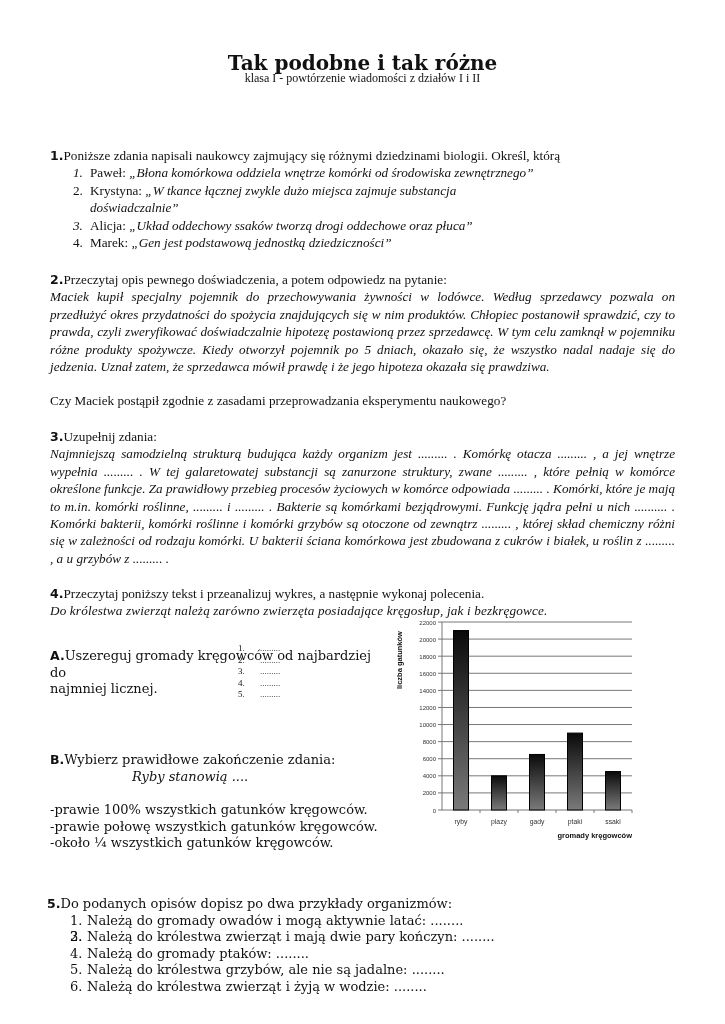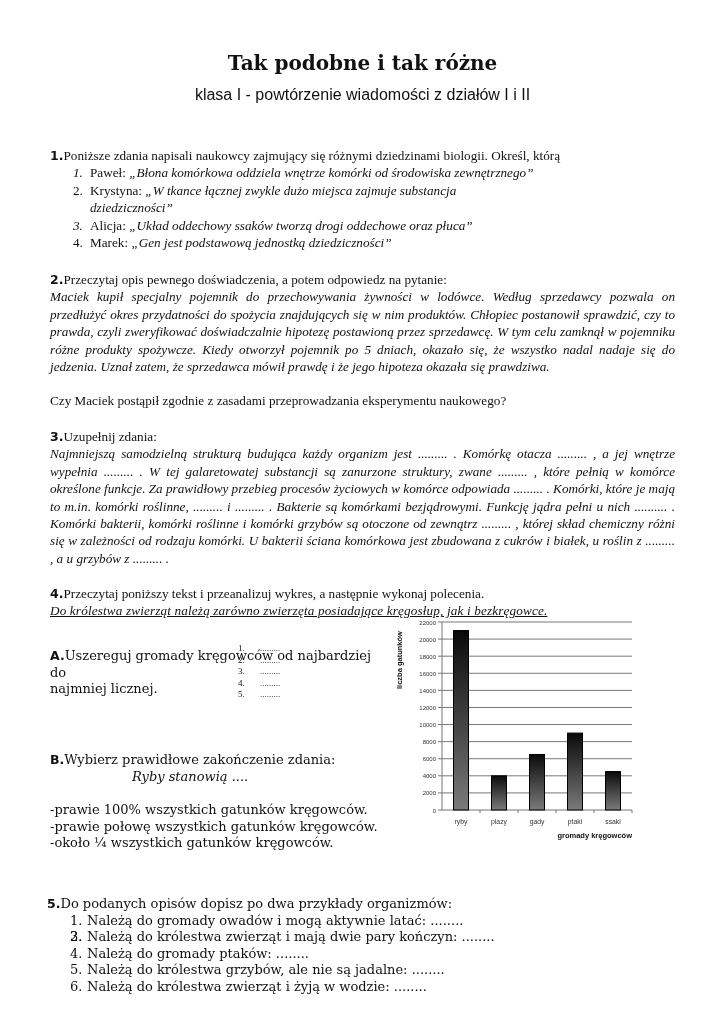--- a/index.html
+++ b/index.html
@@ -1,21 +1,21 @@
 <!DOCTYPE html>
 <html><head>
 <meta charset="utf-8">
 <style>
   html, body { margin: 0; padding: 0; background: #ffffff; }
   body { width: 725px; height: 1024px; position: relative; overflow: hidden;
          font-family: "DejaVu Serif", "Liberation Serif", serif; color: #111; }
   .page { position: absolute; left: 0; top: 0; width: 725px; height: 1024px; }
   .title { position: absolute; left: 0; width: 725px; text-align: center; }
   .t1 { top: 51px; font-weight: bold; font-size: 20px; }
-  .t2 { top: 86px; font-size: 16px; font-family: Liberation Sans, sans-serif; }
+  .t2 { top: 71px; font-size: 12px; font-family: Liberation Serif, serif; }
   .blk { position: absolute; left: 50px; width: 625px; font-size: 13.2px; line-height: 17.4px;
          font-family: "Liberation Serif", serif; margin-top: 39px; }
   .num { font-family: "DejaVu Sans", sans-serif; font-weight: bold; font-size: 12.5px; }
   .it { font-style: italic; }
   .just { text-align: justify; }
   .ind { padding-left: 10px; }
   ol.l1 { margin: 0; padding-left: 40px; list-style: none; }
   ol.l1 li { position: relative; }
   ol.l1 li .n { position: absolute; left: -17px; }
   .bsans { font-family: "DejaVu Serif", serif; font-size: 13px; line-height: 16.6px; }
@@ -29,40 +29,40 @@
 
 <div class="page">
 
   <div class="title t1">Tak podobne i tak różne</div>
   <div class="title t2">klasa I - powtórzenie wiadomości z działów I i II</div>
 
   <div class="blk" style="top:108px;">
     <div><span class="num">1.</span><span>Poniższe zdania napisali naukowcy zajmujący się różnymi dziedzinami biologii. Określ, którą</span></div>
     <ol class="l1">
       <li><span class="n it">1.</span><span>Paweł:</span> <span class="it">„Błona komórkowa oddziela wnętrze komórki od środowiska zewnętrznego”</span></li>
-      <li><span class="n">2.</span><span>Krystyna:</span> <span class="it">„W tkance łącznej zwykle dużo miejsca zajmuje substancja</span><br><span class="it">dziedziczności”</span></li>
+      <li><span class="n">2.</span><span>Krystyna:</span> <span class="it">„W tkance łącznej zwykle dużo miejsca zajmuje substancja</span><br><span class="it">doświadczalnie”</span></li>
       <li><span class="n it">3.</span><span>Alicja:</span> <span class="it">„Układ oddechowy ssaków tworzą drogi oddechowe oraz płuca”</span></li>
       <li><span class="n">4.</span><span>Marek:</span> <span class="it">„Gen jest podstawową jednostką dziedziczności”</span></li>
     </ol>
   </div>
 
   <div class="blk" style="top:232px;">
     <div><span class="num">2.</span><span>Przeczytaj opis pewnego doświadczenia, a potem odpowiedz na pytanie:</span></div>
     <div class="it just">Maciek kupił specjalny pojemnik do przechowywania żywności w lodówce. Według sprzedawcy pozwala on przedłużyć okres przydatności do spożycia znajdujących się w nim produktów. Chłopiec postanowił sprawdzić, czy to prawda, czyli zweryfikować doświadczalnie hipotezę postawioną przez sprzedawcę. W tym celu zamknął w pojemniku różne produkty spożywcze. Kiedy otworzył pojemnik po 5 dniach, okazało się, że wszystko nadal nadaje się do jedzenia. Uznał zatem, że sprzedawca mówił prawdę i że jego hipoteza okazała się prawdziwa.</div>
     <div style="margin-top:17px;">Czy Maciek postąpił zgodnie z zasadami przeprowadzania eksperymentu naukowego?</div>
   </div>
 
   <div class="blk" style="top:389px;">
     <div><span class="num">3.</span><span>Uzupełnij zdania:</span></div>
     <div class="it just">Najmniejszą samodzielną strukturą budująca każdy organizm jest .........   . Komórkę otacza ......... , a jej wnętrze wypełnia ......... . W tej galaretowatej substancji są zanurzone struktury, zwane ......... , które pełnią w komórce określone funkcje. Za prawidłowy przebieg procesów życiowych w komórce odpowiada ......... . Komórki, które je mają to m.in. komórki roślinne, .........  i  .........  . Bakterie są komórkami bezjądrowymi. Funkcję jądra pełni u nich .......... . Komórki bakterii, komórki roślinne i komórki grzybów są otoczone od zewnątrz .........  , której skład chemiczny różni się w zależności od rodzaju komórki. U bakterii ściana komórkowa jest zbudowana z cukrów i białek, u roślin z ......... , a u grzybów z  .........  .</div>
   </div>
 
   <div class="blk" style="top:546px;">
     <div><span class="num">4.</span><span>Przeczytaj poniższy tekst i przeanalizuj wykres, a następnie wykonaj polecenia.</span></div>
-    <div class="it" style="letter-spacing:0.15px;text-decoration:underline;">Do królestwa zwierząt należą zarówno zwierzęta posiadające kręgosłup, jak i bezkręgowce.</div>
+    <div class="it" style="letter-spacing:0.15px;">Do królestwa zwierząt należą zarówno zwierzęta posiadające kręgosłup, jak i bezkręgowce.</div>
   </div>
 
   <div class="blk bsans" style="top:609px; width:340px;">
     <div><span class="num">A.</span><span>Uszereguj gromady kręgowców od najbardziej do</span></div>
     <div>najmniej licznej.</div>
   </div>
   <div class="smalllist">
     <div><span class="n">1.</span><span>.........</span></div>
     <div><span class="n">2.</span><span>.........</span></div>
     <div><span class="n">3.</span><span>.........</span></div>

